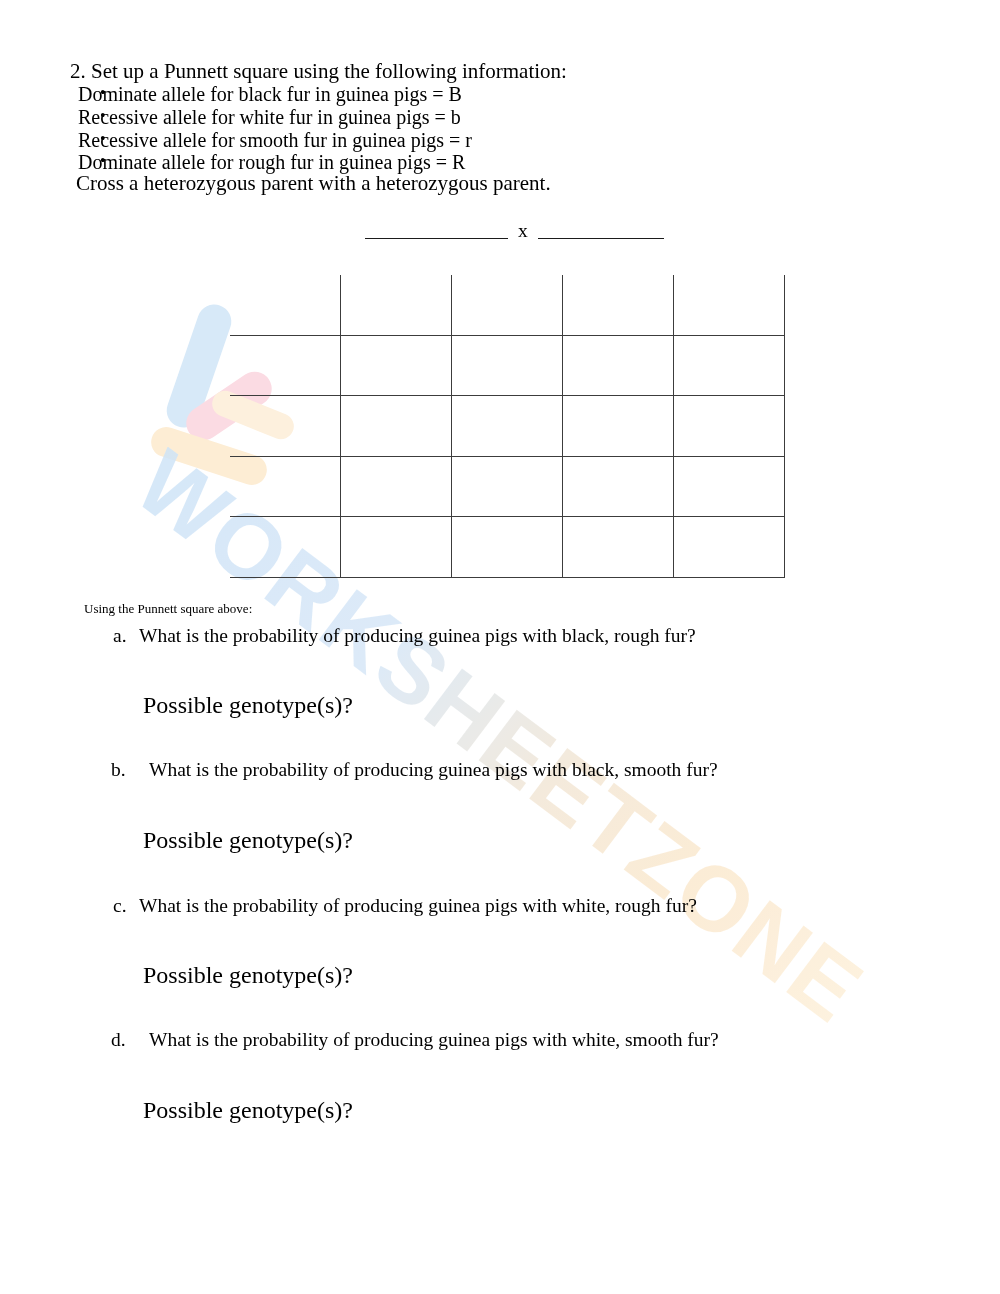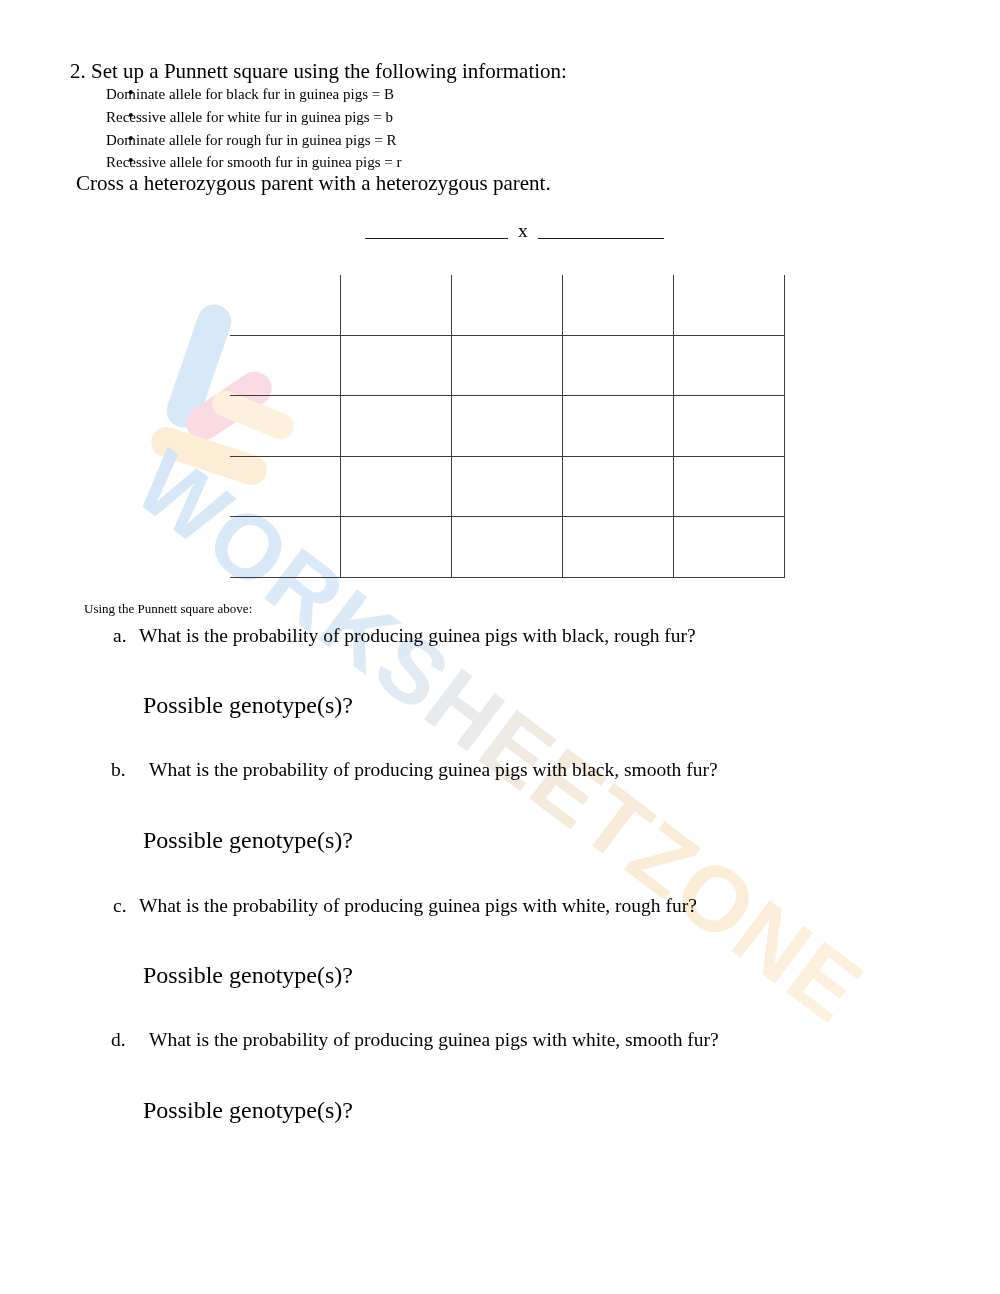--- a/index.html
+++ b/index.html
@@ -96,25 +96,24 @@
 
   ul.alleles {
     position: absolute;
     left: 0; top: 83px;
     margin: 0;
     padding: 0;
     list-style: none;
   }
   ul.alleles li {
     position: relative;
-    font-size: 15px;
+    font-size: 20px;
     line-height: 22.8px;
     padding-left: 78px;
     white-space: nowrap;
-    margin-left: 28px;
   }
   ul.alleles li::before {
     content: "\2022";
     position: absolute;
     left: 100px;
     top: -1px;
     font-size: 16px;
   }
 
   
@@ -214,22 +213,22 @@
     <div class="wm-text">WORKSHEETZONE</div>
   </div>
 
   <div class="content">
 
     <div class="q-line prompt">2. Set up a Punnett square using the following information:</div>
 
     <ul class="alleles">
       <li>Dominate allele for black fur in guinea pigs = B</li>
       <li>Recessive allele for white fur in guinea pigs = b</li>
+      <li>Recessive allele for smooth fur in guinea pigs = r</li>
       <li>Dominate allele for rough fur in guinea pigs = R</li>
-      <li>Recessive allele for smooth fur in guinea pigs = r</li>
     </ul>
 
     <div class="q-line cross-line">Cross a heterozygous parent with a heterozygous parent.</div>
 
     <div class="parent-row">
       <span class="blank one"></span>
       <span class="x-mark">x</span>
       <span class="blank two"></span>
     </div>
 

